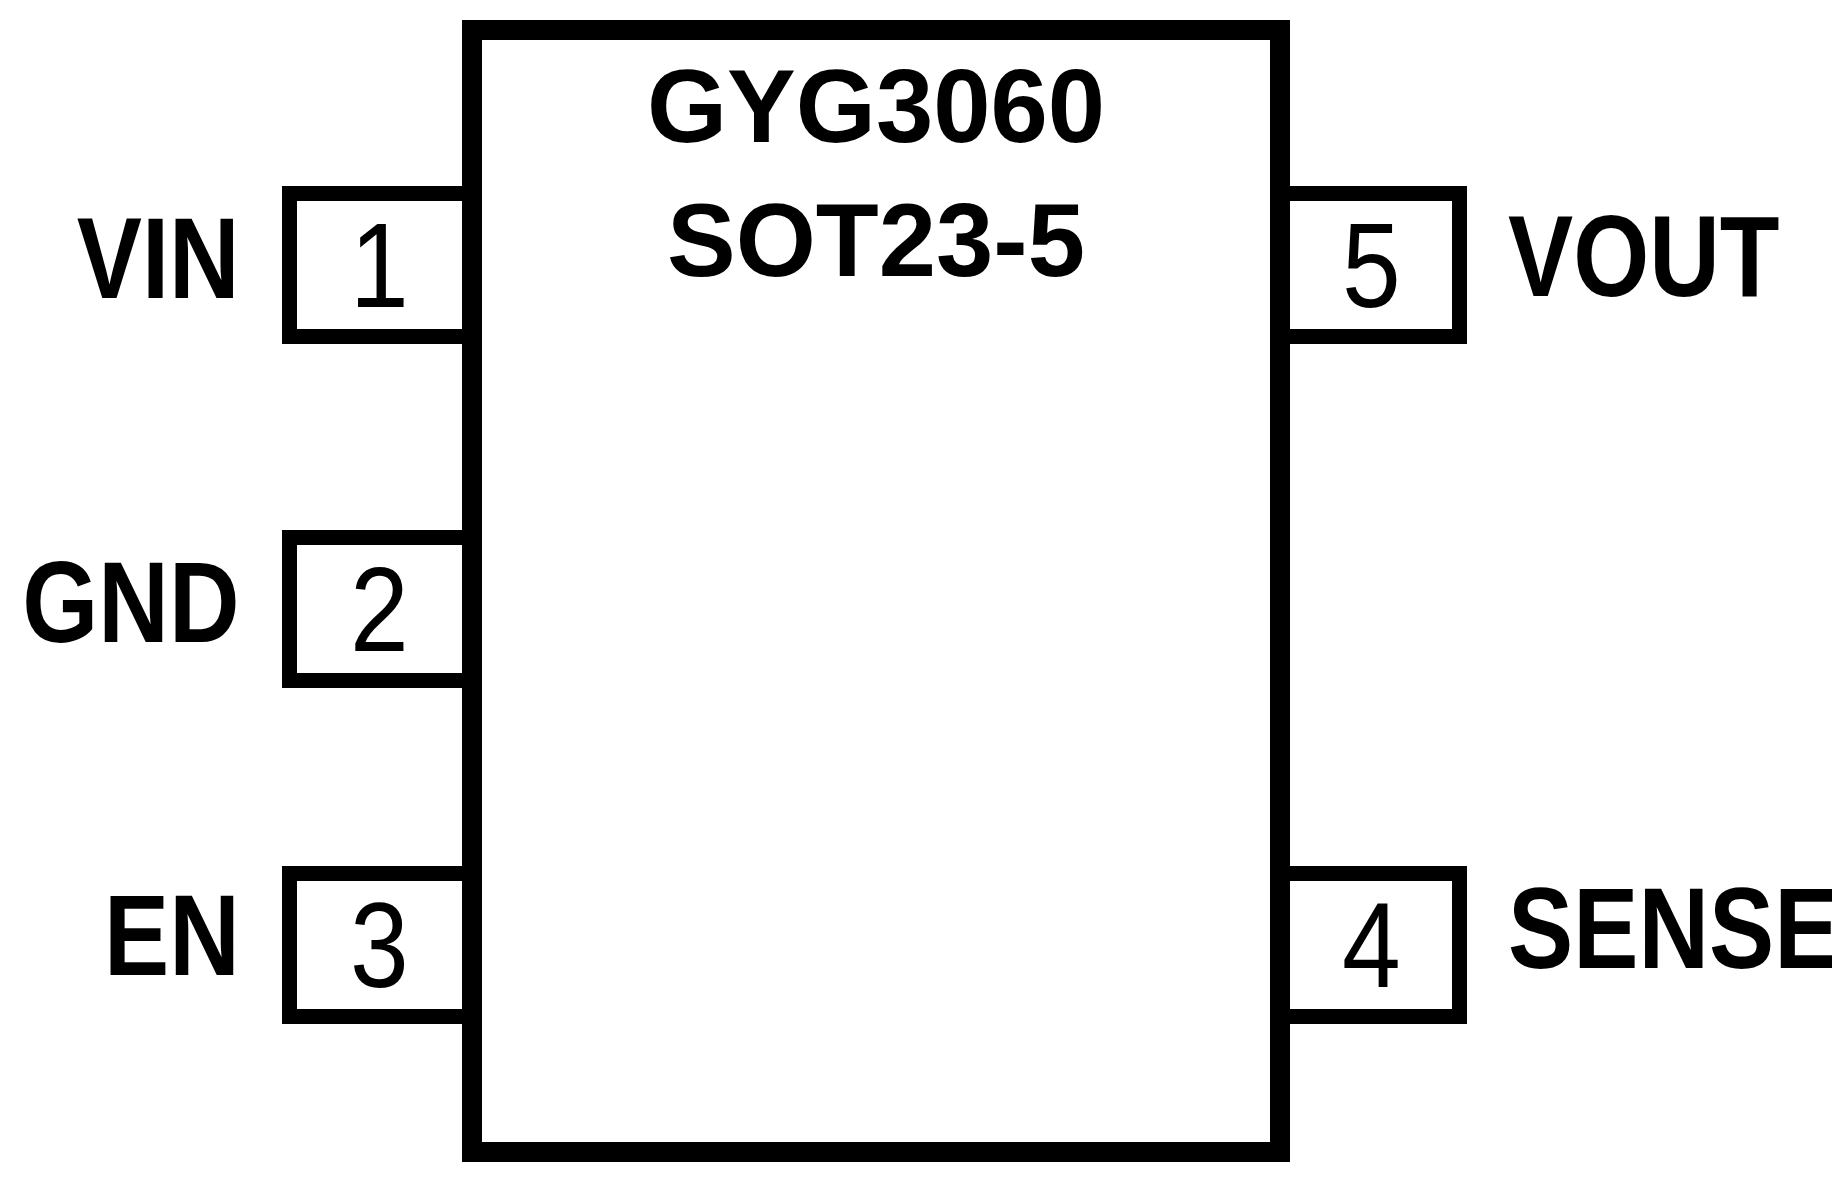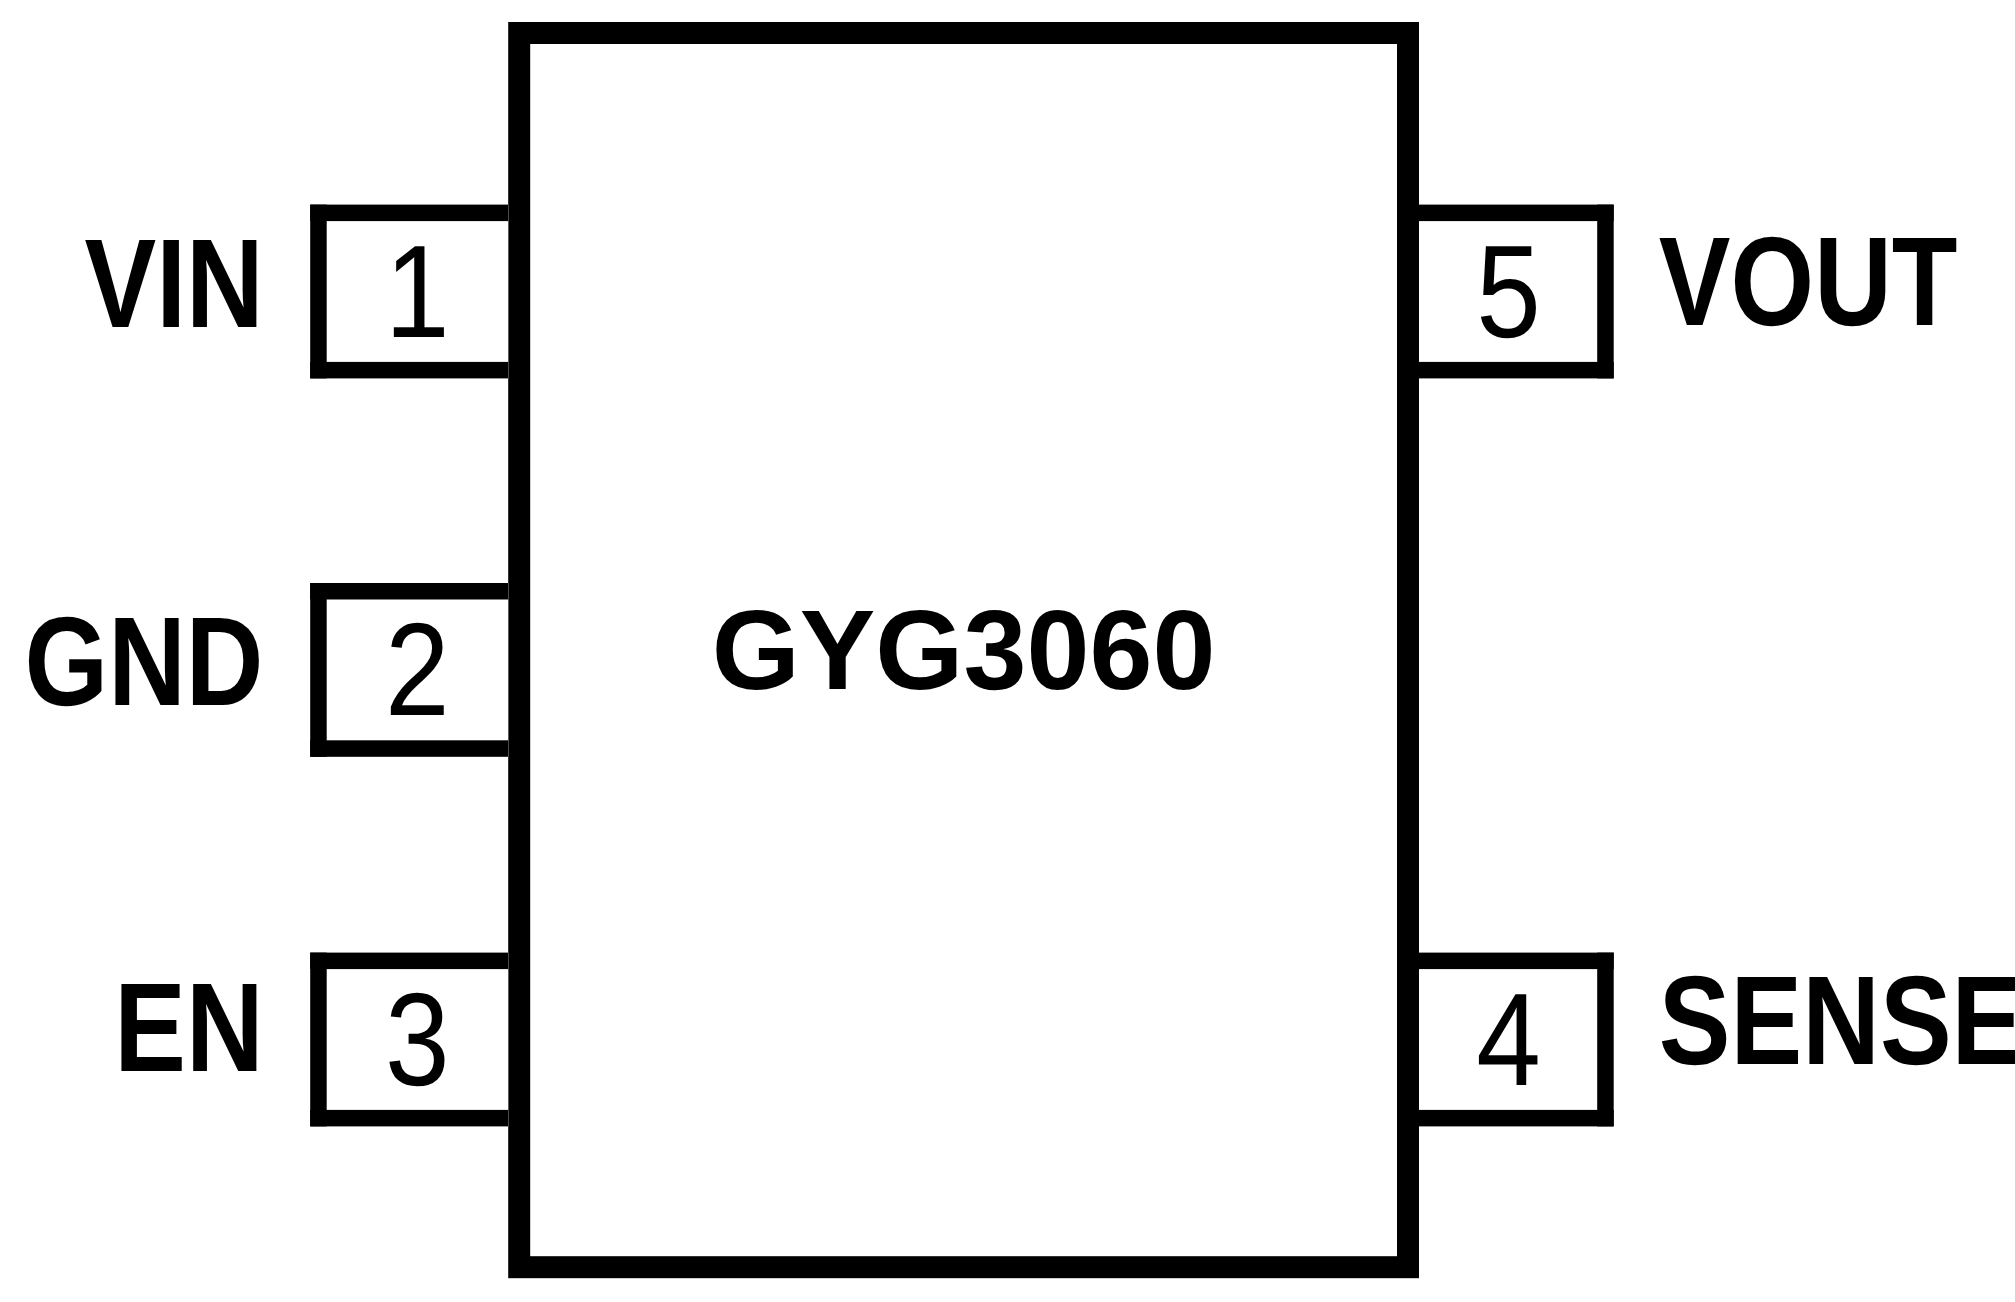--- a/index.html
+++ b/index.html
@@ -23,21 +23,21 @@
     left: 462px;
     top: 20px;
     width: 828px;
     height: 1142px;
     box-sizing: border-box;
     border: 20px solid #000000;
     background: #ffffff;
     display: flex;
     flex-direction: column;
     align-items: center;
-    justify-content: center;
+    justify-content: flex-start;
     z-index: 1;
   }
   .ic-title {
     font-size: 103px;
     font-weight: bold;
     line-height: 134px;
     text-align: center;
     white-space: nowrap;
   }
 
@@ -105,20 +105,21 @@
   .lbl-vout  { top: 199px; }
   .lbl-sense { top: 871px; }
 </style>
 </head>
 <body>
 
 <div class="canvas">
 
   <div class="ic-body">
     <div class="ic-title">GYG3060</div>
+    <div class="ic-title">SOT23-5</div>
   </div>
 
   <div class="pin-box left pin1">
     <span class="num">1</span>
   </div>
   <div class="pin-box left pin2">
     <span class="num">2</span>
   </div>
   <div class="pin-box left pin3">
     <span class="num">3</span>

